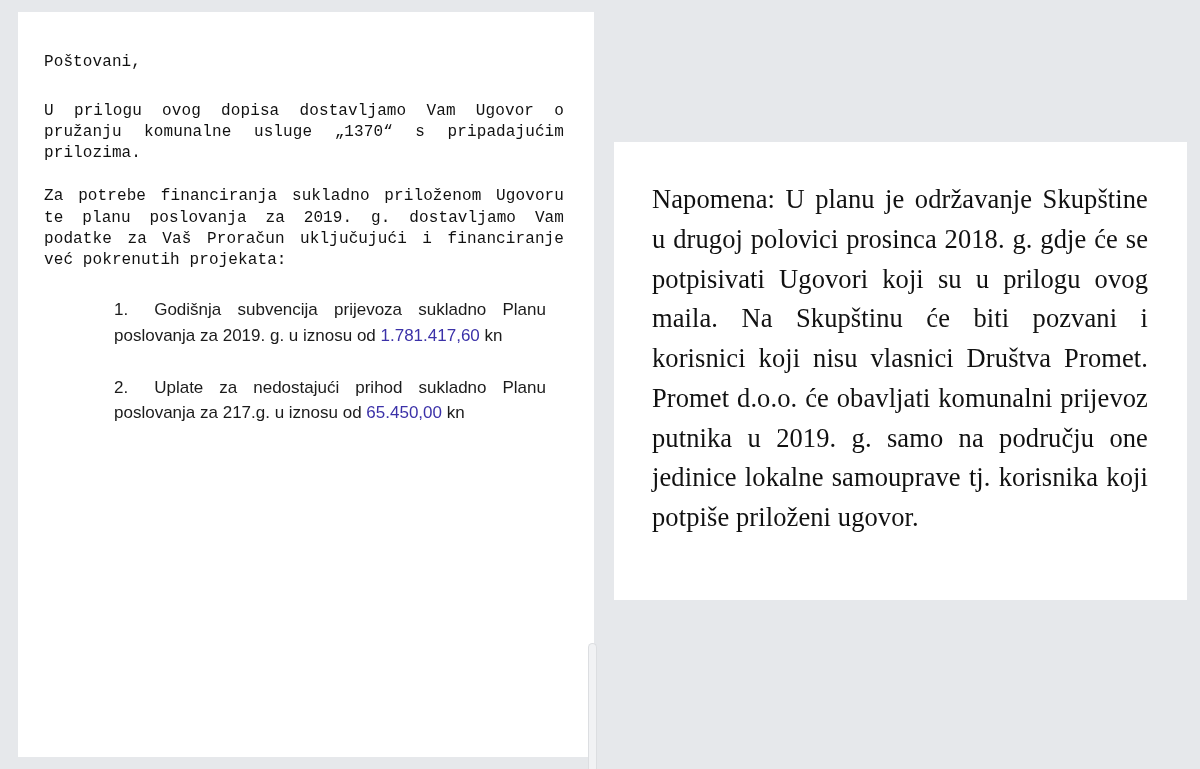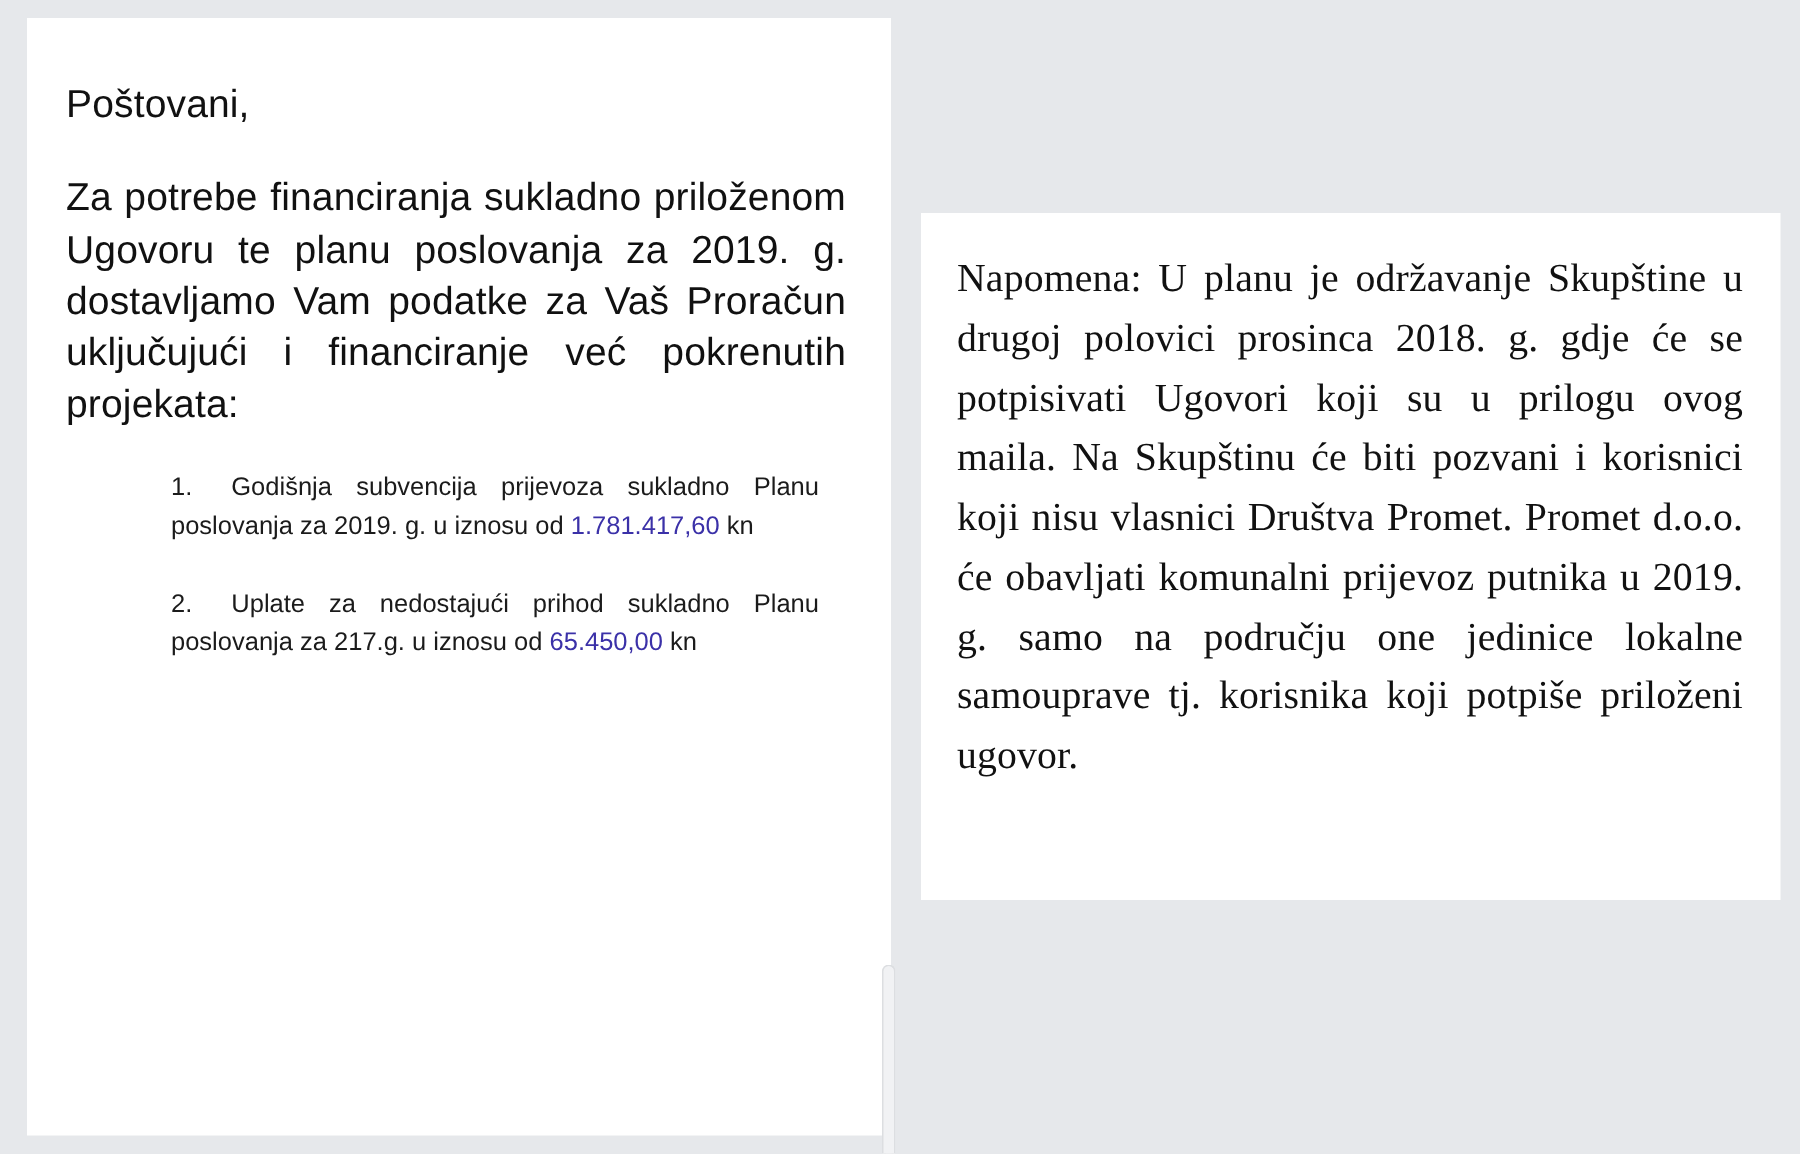--- a/index.html
+++ b/index.html
@@ -22,22 +22,22 @@
     top: 12px;
     width: 576px;
     height: 745px;
     background: #ffffff;
     box-sizing: border-box;
     padding: 40px 30px 10px 26px;
     overflow: hidden;
   }
 
   .serif-para {
-    font-family: Liberation Sans, sans-serif;
-    font-size: 26px;
+    font-family: Liberation Mono, monospace;
+    font-size: 16px;
     line-height: 1.32;
     color: #111111;
     text-align: justify;
     margin: 0 0 22px 0;
     letter-spacing: 0.1px;
   }
   .serif-para.greeting {
     text-align: left;
     margin-bottom: 28px;
   }
@@ -102,31 +102,32 @@
     padding: 24px 25px 20px 24px;
     overflow: hidden;
   }
   .note-para {
     font-family: "Liberation Serif", serif;
     font-size: 26.5px;
     line-height: 1.5;
     color: #111111;
     text-align: justify;
     text-justify: inter-word;
-    margin: 0;
+    margin: 14px;
     letter-spacing: 0.1px;
   }
 </style>
 </head>
 <body>
 
 <div class="left-panel">
 
   <p class="serif-para greeting">Poštovani,</p>
 
+  <p class="serif-para">U prilogu ovog dopisa dostavljamo Vam Ugovor o pružanju komunalne usluge „1370“ s pripadajućim prilozima.</p>
 
   <p class="serif-para last-serif">Za potrebe financiranja sukladno priloženom Ugovoru te planu poslovanja za 2019. g. dostavljamo Vam podatke za Vaš Proračun uključujući i financiranje već pokrenutih projekata:</p>
 
   <div class="num-list">
 
     <p class="num-item">
       <span class="num-marker">1.</span><span class="num-gap"></span><span>Godišnja subvencija prijevoza sukladno Planu poslovanja za 2019. g. u iznosu od </span><span class="amount">1.781.417,60</span><span> kn</span>
     </p>
 
     <p class="num-item">

